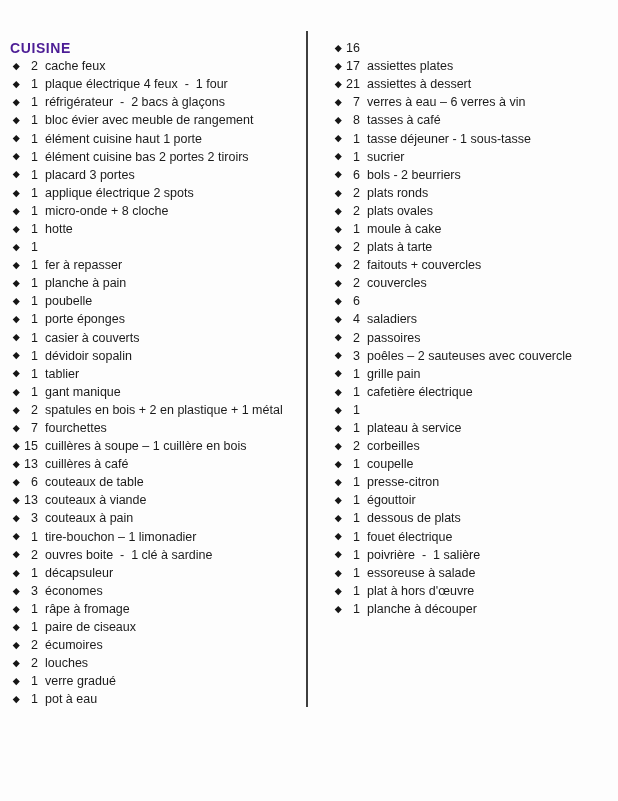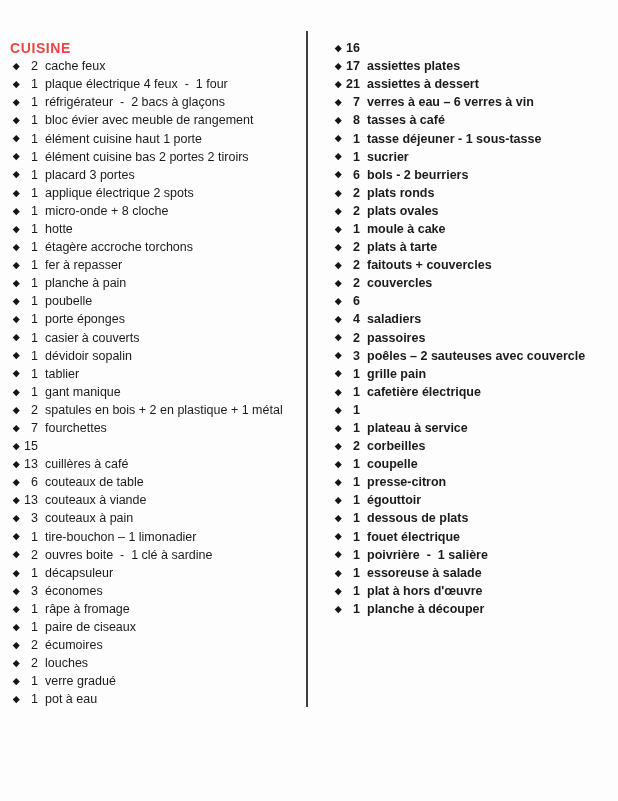--- a/index.html
+++ b/index.html
@@ -22,21 +22,21 @@
     top: 31px;
     width: 1.6px;
     height: 676px;
     background: #3f3f3f;
   }
   .col {
     position: absolute;
     top: 39px;
   }
   .col.left  { left: 10px;  width: 292px; }
-  .col.right { left: 332px; width: 284px; font-weight: bold; }
+  .col.right { left: 332px; width: 284px; }
   .title {
     margin: 0;
     height: 18.1px;
     line-height: 18.1px;
     font-size: 14px;
     font-weight: bold;
     letter-spacing: 0.6px;
     color: #2c2cb4;
   }
   .row {
@@ -72,44 +72,44 @@
     overflow: hidden;
   }
 </style>
 </head>
 <body>
 
 <div class="page" style="background: rgb(253, 253, 253); color: rgb(27, 27, 27);">
   <div class="divider" style="background: rgb(63, 63, 63);"></div>
 
   <div class="col left">
-    <h1 class="title" style="color: #ef4444;">CUISINE</h1>
+    <h1 class="title" style="color: #4c1d95;">CUISINE</h1>
     <div id="left-list">
         <div class="row"><span class="bullet"></span><span class="qty">2</span><span class="label">cache feux</span></div>
         <div class="row"><span class="bullet"></span><span class="qty">1</span><span class="label">plaque électrique 4 feux  -  1 four</span></div>
         <div class="row"><span class="bullet"></span><span class="qty">1</span><span class="label">réfrigérateur  -  2 bacs à glaçons</span></div>
         <div class="row"><span class="bullet"></span><span class="qty">1</span><span class="label">bloc évier avec meuble de rangement</span></div>
         <div class="row"><span class="bullet"></span><span class="qty">1</span><span class="label">élément cuisine haut 1 porte</span></div>
         <div class="row"><span class="bullet"></span><span class="qty">1</span><span class="label">élément cuisine bas 2 portes 2 tiroirs</span></div>
         <div class="row"><span class="bullet"></span><span class="qty">1</span><span class="label">placard 3 portes</span></div>
         <div class="row"><span class="bullet"></span><span class="qty">1</span><span class="label">applique électrique 2 spots</span></div>
         <div class="row"><span class="bullet"></span><span class="qty">1</span><span class="label">micro-onde + 8 cloche</span></div>
         <div class="row"><span class="bullet"></span><span class="qty">1</span><span class="label">hotte</span></div>
-        <div class="row"><span class="bullet"></span><span class="qty">1</span><span class="label">étagère accroche torchons</span></div>
+        <div class="row"><span class="bullet"></span><span class="qty">1</span></div>
         <div class="row"><span class="bullet"></span><span class="qty">1</span><span class="label">fer à repasser</span></div>
         <div class="row"><span class="bullet"></span><span class="qty">1</span><span class="label">planche à pain</span></div>
         <div class="row"><span class="bullet"></span><span class="qty">1</span><span class="label">poubelle</span></div>
         <div class="row"><span class="bullet"></span><span class="qty">1</span><span class="label">porte éponges</span></div>
         <div class="row"><span class="bullet"></span><span class="qty">1</span><span class="label">casier à couverts</span></div>
         <div class="row"><span class="bullet"></span><span class="qty">1</span><span class="label">dévidoir sopalin</span></div>
         <div class="row"><span class="bullet"></span><span class="qty">1</span><span class="label">tablier</span></div>
         <div class="row"><span class="bullet"></span><span class="qty">1</span><span class="label">gant manique</span></div>
         <div class="row"><span class="bullet"></span><span class="qty">2</span><span class="label">spatules en bois + 2 en plastique + 1 métal</span></div>
         <div class="row"><span class="bullet"></span><span class="qty">7</span><span class="label">fourchettes</span></div>
-        <div class="row"><span class="bullet"></span><span class="qty">15</span></div>
+        <div class="row"><span class="bullet"></span><span class="qty">15</span><span class="label">cuillères à soupe – 1 cuillère en bois</span></div>
         <div class="row"><span class="bullet"></span><span class="qty">13</span><span class="label">cuillères à café</span></div>
         <div class="row"><span class="bullet"></span><span class="qty">6</span><span class="label">couteaux de table</span></div>
         <div class="row"><span class="bullet"></span><span class="qty">13</span><span class="label">couteaux à viande</span></div>
         <div class="row"><span class="bullet"></span><span class="qty">3</span><span class="label">couteaux à pain</span></div>
         <div class="row"><span class="bullet"></span><span class="qty">1</span><span class="label">tire-bouchon – 1 limonadier</span></div>
         <div class="row"><span class="bullet"></span><span class="qty">2</span><span class="label">ouvres boite  -  1 clé à sardine</span></div>
         <div class="row"><span class="bullet"></span><span class="qty">1</span><span class="label">décapsuleur</span></div>
         <div class="row"><span class="bullet"></span><span class="qty">3</span><span class="label">économes</span></div>
         <div class="row"><span class="bullet"></span><span class="qty">1</span><span class="label">râpe à fromage</span></div>
         <div class="row"><span class="bullet"></span><span class="qty">1</span><span class="label">paire de ciseaux</span></div>

